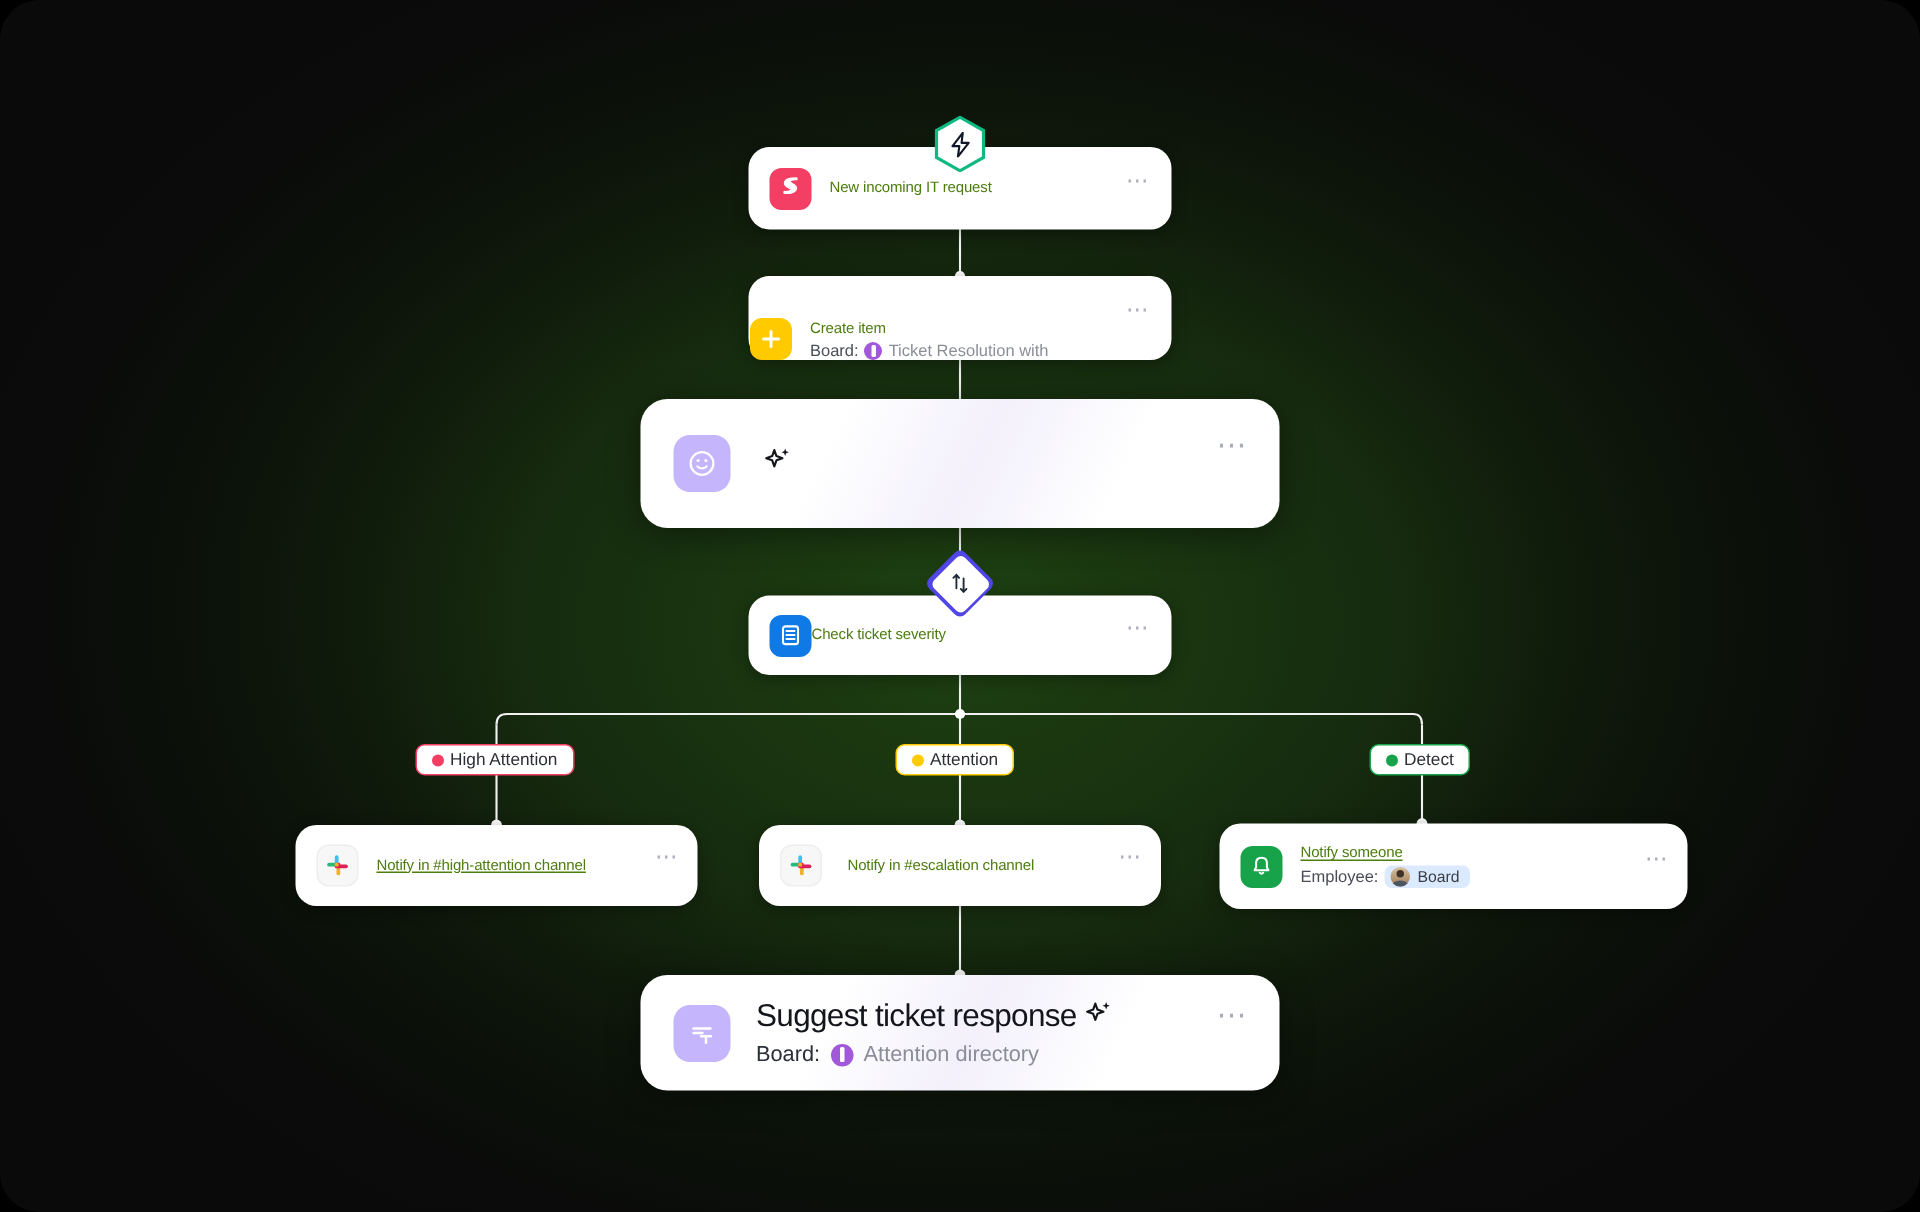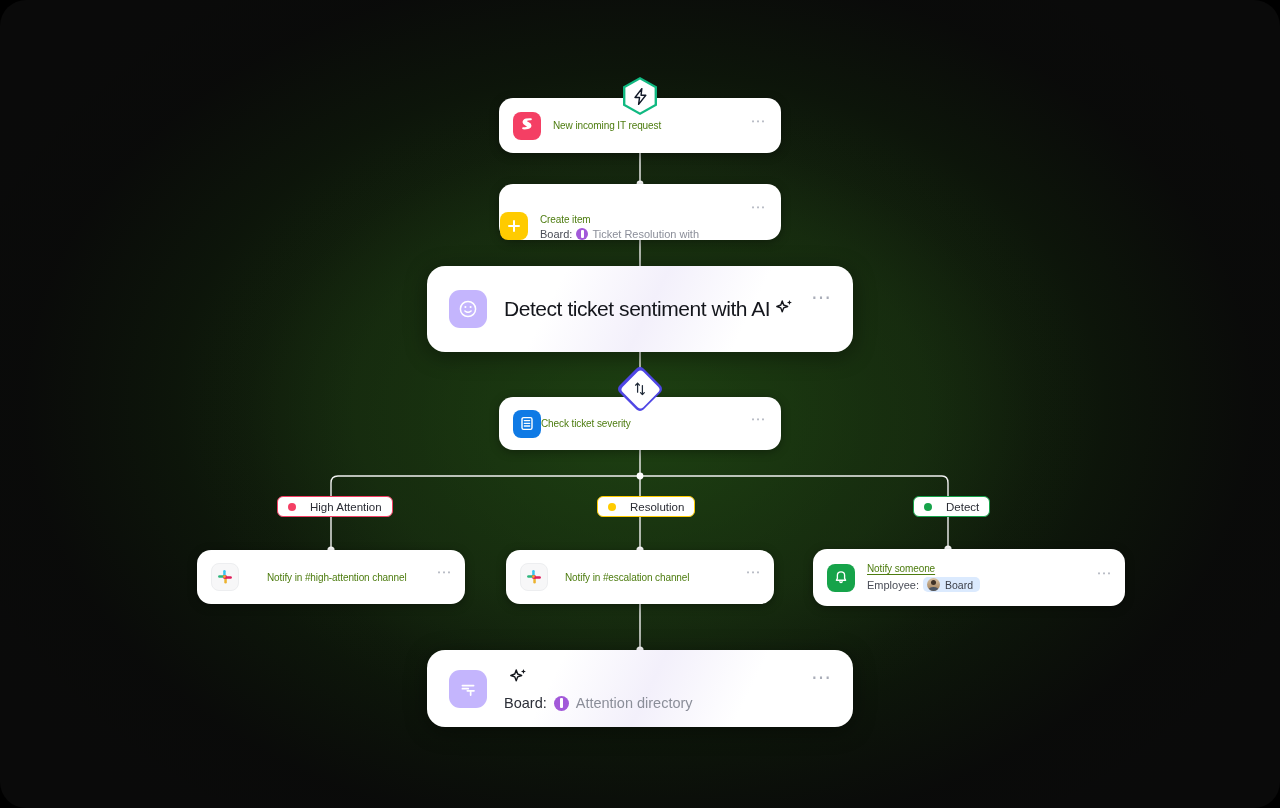--- a/index.html
+++ b/index.html
@@ -185,21 +185,21 @@
   }
 
   
   .pill {
     position: absolute;
     height: 21px;
     background: #ffffff;
     border-radius: 6px;
     display: flex;
     align-items: center;
-    gap: 14px;
+    gap: 4px;
     padding: 0 10px;
     font-size: 11.5px;
     color: #2b2d35;
     box-sizing: border-box;
     white-space: nowrap;
     z-index: 5;
   }
   .pill .bullet {
     width: 8px; height: 8px; border-radius: 50%;
     flex: 0 0 auto;
@@ -329,21 +329,21 @@
   <div class="node big" style="left:427px; top:266px; width:426px; height:86px; padding-left:22px;">
     <div class="ic ic-36" style="background:#c4b5fd;">
       <svg width="20" height="20" viewBox="0 0 20 20">
         <circle cx="10" cy="10" r="7.6" fill="none" stroke="#ffffff" stroke-width="1.5"></circle>
         <circle cx="7.4" cy="8" r="1.05" fill="#ffffff"></circle>
         <circle cx="12.6" cy="8" r="1.05" fill="#ffffff"></circle>
         <path d="M6.9 12 Q10 14.6 13.1 12" fill="none" stroke="#ffffff" stroke-width="1.5" stroke-linecap="round"></path>
       </svg>
     </div>
     <span class="title-lg" style="margin-left:17px;">
-      <span>Detect ticket sentiment with AI</span><svg class="sparkle" width="19" height="19" viewBox="0 0 20 20">
+      <svg class="sparkle" width="19" height="19" viewBox="0 0 20 20">
         <path d="M7.6 3.2 L9.1 7.4 L13.3 8.9 L9.1 10.4 L7.6 14.6 L6.1 10.4 L1.9 8.9 L6.1 7.4 Z" fill="none" stroke="#14161c" stroke-width="1.5" stroke-linejoin="round"></path>
         <path d="M15.2 2.1 L15.9 4.0 L17.8 4.7 L15.9 5.4 L15.2 7.3 L14.5 5.4 L12.6 4.7 L14.5 4.0 Z" fill="#14161c"></path>
       </svg>
     </span>
     <span class="dots lg" style="right:20px; top:28px;">⋯</span>
   </div>
 
   <div class="diamond" style="left:623px; top:372px;">
     <div class="dmbg"></div>
     <div class="dmin"></div>
@@ -363,39 +363,39 @@
     <span class="title" style="">Check ticket severity</span>
     <span class="dots" style="right:14px; top:19px;">⋯</span>
   </div>
 
   <div class="pill" style="left:277px; top:496px; border:1.4px solid #f43f64;">
     <span class="bullet" style="background:#f43f64;"></span>
     <span>High Attention</span>
   </div>
   <div class="pill" style="left:597px; top:496px; border:1.4px solid #ffcb00;">
     <span class="bullet" style="background:#ffcb00;"></span>
-    <span>Resolution</span>
+    <span>Attention</span>
   </div>
   <div class="pill" style="left:913px; top:496px; border:1.4px solid #16a34a;">
     <span class="bullet" style="background:#16a34a;"></span>
     <span>Detect</span>
   </div>
 
   <div class="node" style="left:197px; top:550px; width:268px; height:54px; padding-left:14px;">
     <div class="ic ic-28" style="background:#f7f7f8; border:1px solid #edeef0;">
       <svg width="16" height="16" viewBox="0 0 16 16">
         <rect x="6.2" y="1.1" width="2.5" height="7.2" rx="1.25" fill="#36c5f0"></rect>
         <rect x="1.1" y="6.2" width="7.2" height="2.5" rx="1.25" fill="#2eb67d"></rect>
         <rect x="7.3" y="7.3" width="2.5" height="7.2" rx="1.25" fill="#ecb22e"></rect>
         <rect x="7.7" y="7.3" width="7.2" height="2.5" rx="1.25" fill="#e01e5a"></rect>
         <rect x="6.2" y="6.2" width="3.6" height="3.6" rx="0.8" fill="#e01e5a"></rect>
         <rect x="6.2" y="6.2" width="2.5" height="2.5" rx="0.9" fill="#ecb22e"></rect>
       </svg>
     </div>
-    <span class="title" style="margin-left:28px;">Notify in #high-attention channel</span>
+    <span class="title" style="margin-left:12px;text-decoration:underline;">Notify in #high-attention channel</span>
     <span class="dots" style="right:12px; top:19px;">⋯</span>
   </div>
 
   <div class="node" style="left:506px; top:550px; width:268px; height:54px; padding-left:14px;">
     <div class="ic ic-28" style="background:#f7f7f8; border:1px solid #edeef0;">
       <svg width="16" height="16" viewBox="0 0 16 16">
         <rect x="6.2" y="1.1" width="2.5" height="7.2" rx="1.25" fill="#36c5f0"></rect>
         <rect x="1.1" y="6.2" width="7.2" height="2.5" rx="1.25" fill="#2eb67d"></rect>
         <rect x="7.3" y="7.3" width="2.5" height="7.2" rx="1.25" fill="#ecb22e"></rect>
         <rect x="7.7" y="7.3" width="7.2" height="2.5" rx="1.25" fill="#e01e5a"></rect>
@@ -430,21 +430,21 @@
   <div class="node big" style="left:427px; top:650px; width:426px; height:77px; padding-left:22px;">
     <div class="ic ic-36" style="background:#c4b5fd;">
       <svg width="20" height="20" viewBox="0 0 20 20">
         <path d="M4.4 6.6 H15.6" stroke="#ffffff" stroke-width="1.7" stroke-linecap="round"></path>
         <path d="M4.4 9.7 H10.3" stroke="#ffffff" stroke-width="1.7" stroke-linecap="round"></path>
         <path d="M9.3 11.8 H16.0 M12.65 11.8 V16.1" stroke="#ffffff" stroke-width="1.7" stroke-linecap="round"></path>
       </svg>
     </div>
     <div style="margin-left:17px; display:flex; flex-direction:column; justify-content:center;">
       <span class="title-lg">
-        <svg class="sparkle" width="19" height="19" viewBox="0 0 20 20">
+        <span>Suggest ticket response</span><svg class="sparkle" width="19" height="19" viewBox="0 0 20 20">
           <path d="M7.6 3.2 L9.1 7.4 L13.3 8.9 L9.1 10.4 L7.6 14.6 L6.1 10.4 L1.9 8.9 L6.1 7.4 Z" fill="none" stroke="#14161c" stroke-width="1.5" stroke-linejoin="round"></path>
           <path d="M15.2 2.1 L15.9 4.0 L17.8 4.7 L15.9 5.4 L15.2 7.3 L14.5 5.4 L12.6 4.7 L14.5 4.0 Z" fill="#14161c"></path>
         </svg>
       </span>
       <span class="sub-lg">
         <span>Board:</span>
         <span class="boarddot lg"></span>
         <span class="brd-name">Attention directory</span>
       </span>
     </div>

